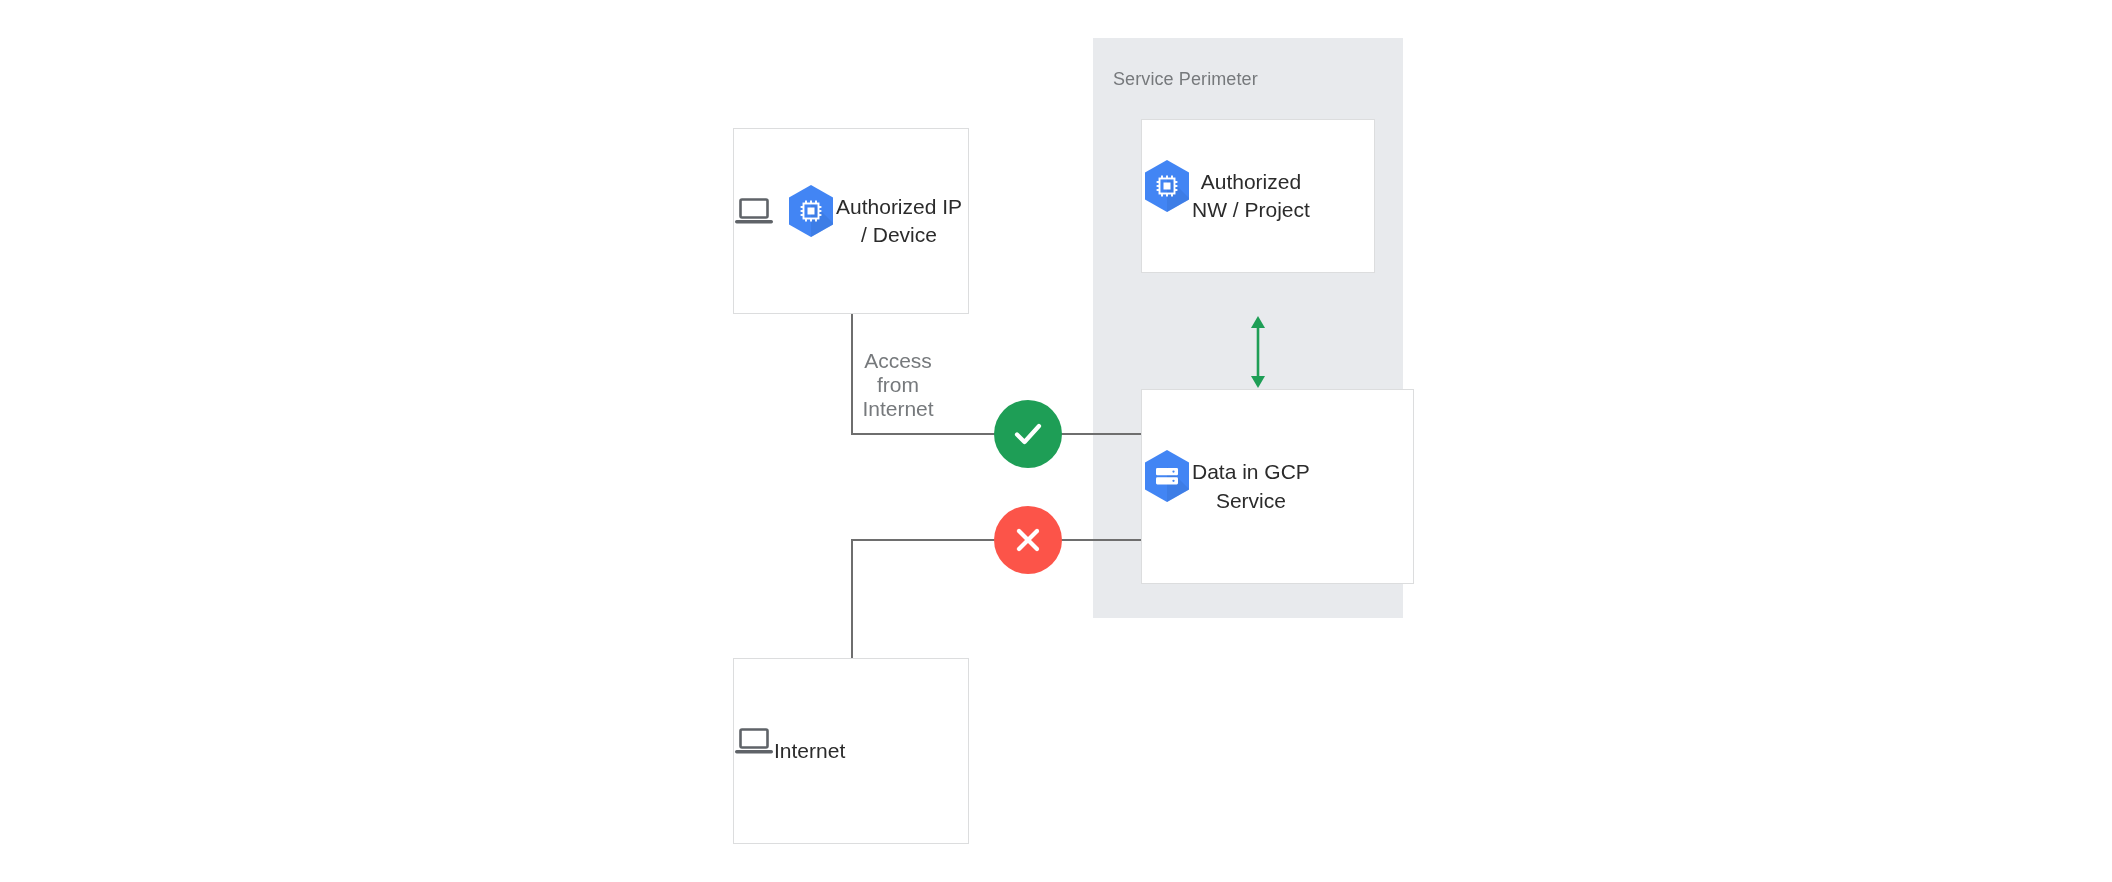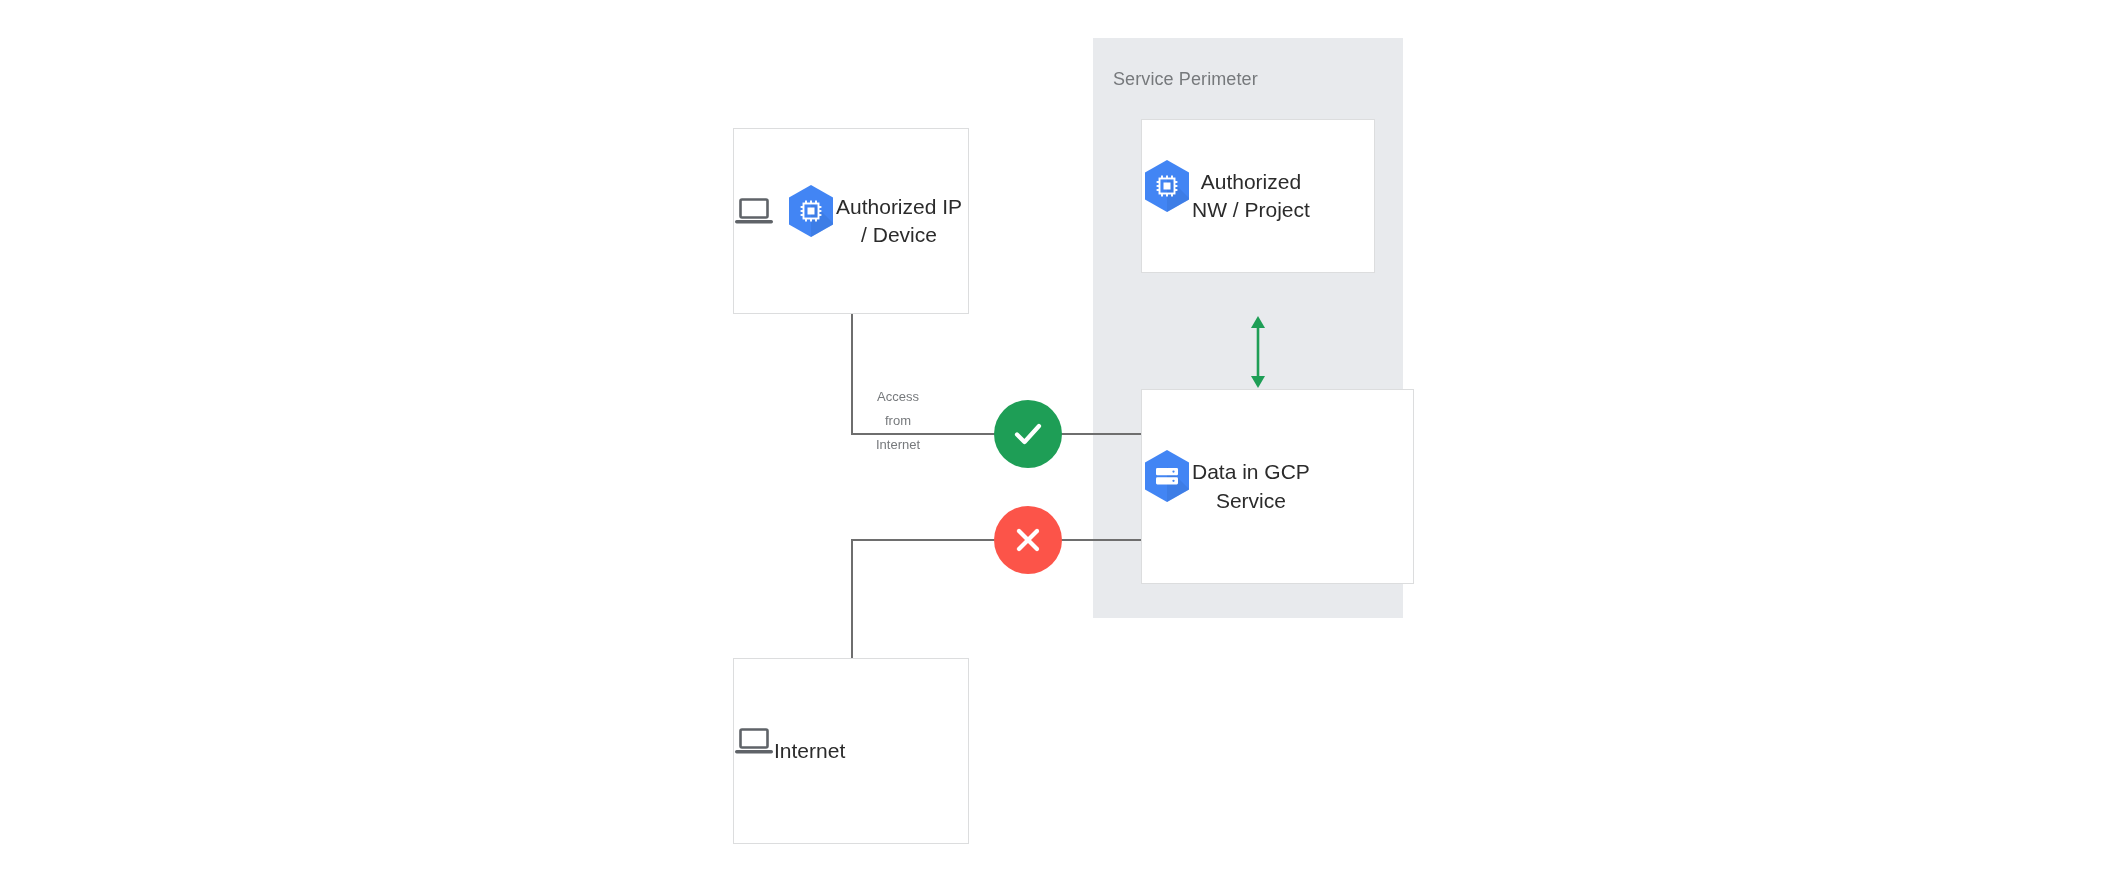--- a/index.html
+++ b/index.html
@@ -87,26 +87,25 @@
     display: flex;
     align-items: center;
     justify-content: center;
   }
   #badge-allow { left: 994px; top: 400px; background: #1E9E56; }
   #badge-deny  { left: 994px; top: 506px; background: #FC5449; }
 
   
   .edge-label {
     position: absolute;
-    font-size: 13px;
+    font-size: 21px;
     line-height: 24px;
     color: #76797C;
     text-align: center;
     white-space: pre-line;
-    margin-top: 36px;
   }
   #label-access  { left: 838px; top: 349px; width: 120px; }
   #label-invalid { left: 760px; top: 482px; width: 290px; }
 
   .icon-svg { display: block; }
 </style>
 </head>
 <body>
 
 <div id="canvas">

